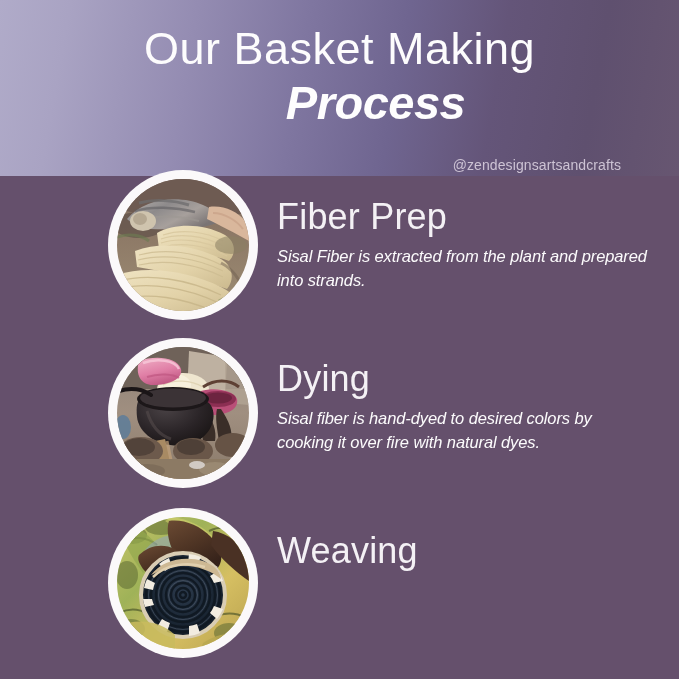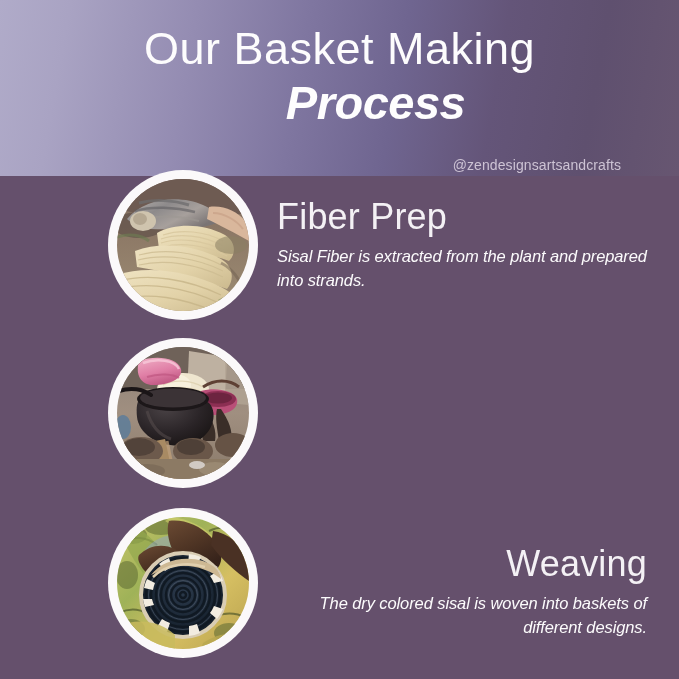--- a/index.html
+++ b/index.html
@@ -121,21 +121,21 @@
     margin: 8px 0 0 0;
     font-size: 16.5px;
     font-style: italic;
     font-weight: 400;
     color: #fcfbfc;
     line-height: 1.45;
     letter-spacing: -0.1px;
   }
   #step-0 .step-text { top: 28px; }
   #step-1 .step-text { top: 22px; }
-  #step-2 .step-text { top: 37px; text-align: right; }
+  #step-2 .step-text { top: 24px; }
 </style>
 </head>
 <body>
 
 <div id="poster">
 
   <div id="header">
     <div id="title-line1">Our Basket Making</div>
     <div id="title-line2">Process</div>
   </div>
@@ -260,20 +260,24 @@
           <ellipse cx="74" cy="100" rx="14" ry="8" fill="#4e4037"></ellipse>
           <ellipse cx="116" cy="98" rx="18" ry="12" fill="#665345"></ellipse>
           <rect x="0" y="112" width="132" height="20" fill="#8c7a64"></rect>
           <ellipse cx="30" cy="124" rx="18" ry="7" fill="#7a6a58" opacity="0.8"></ellipse>
           <ellipse cx="98" cy="122" rx="16" ry="7" fill="#9d8d76" opacity="0.8"></ellipse>
           <ellipse cx="80" cy="118" rx="8" ry="4" fill="#d8d3cd" opacity="0.9"></ellipse>
           <ellipse cx="6" cy="80" rx="8" ry="12" fill="#5d7c9a" opacity="0.85"></ellipse>
         </svg>
       </div>
     </div>
+    <div class="step-text">
+      <div class="step-heading">Dying</div>
+      <div class="step-desc">Sisal fiber is hand-dyed to desired colors by cooking it over fire with natural dyes.</div>
+    </div>
   </div>
 
   <div class="step" id="step-2">
     <div class="thumb-ring">
       <div class="thumb-clip">
         <svg class="thumb-art" viewBox="0 0 132 132" preserveAspectRatio="xMidYMid slice" aria-hidden="true">
           <defs>
             <linearGradient id="g3cloth" x1="0" y1="0" x2="1" y2="1">
               <stop offset="0%" stop-color="#c9c66a"></stop>
               <stop offset="35%" stop-color="#9fb258"></stop>
@@ -344,17 +348,16 @@
           </g>
           <path d="M34 58 C44 44 66 38 86 44 C98 48 104 56 104 62 C92 52 72 46 56 50 C46 52 38 56 34 58 Z" fill="#cdb893"></path>
           <path d="M36 60 C48 48 70 44 88 50" stroke="#e0cfae" stroke-width="2.5" fill="none"></path>
           <path d="M0 110 C20 100 44 104 58 118 L58 132 L0 132 Z" fill="#c9bb5e" opacity="0.85"></path>
           <path d="M86 126 C100 116 118 114 132 120 L132 132 L84 132 Z" fill="#b8a850" opacity="0.85"></path>
         </svg>
       </div>
     </div>
     <div class="step-text">
       <div class="step-heading">Weaving</div>
-      <div class="step-desc">The dry colored sisal is woven into baskets of different designs.</div>
     </div>
   </div>
 
 </div>
 
 </body></html>

